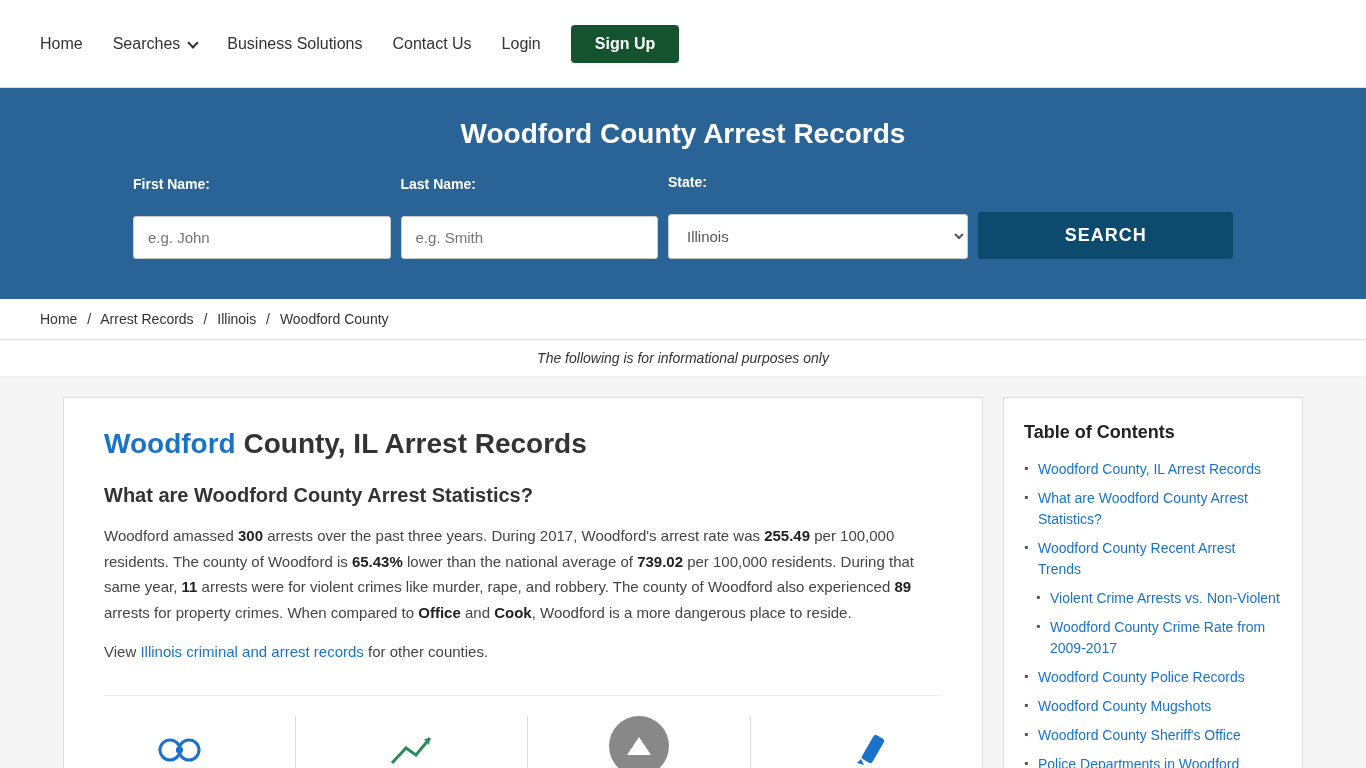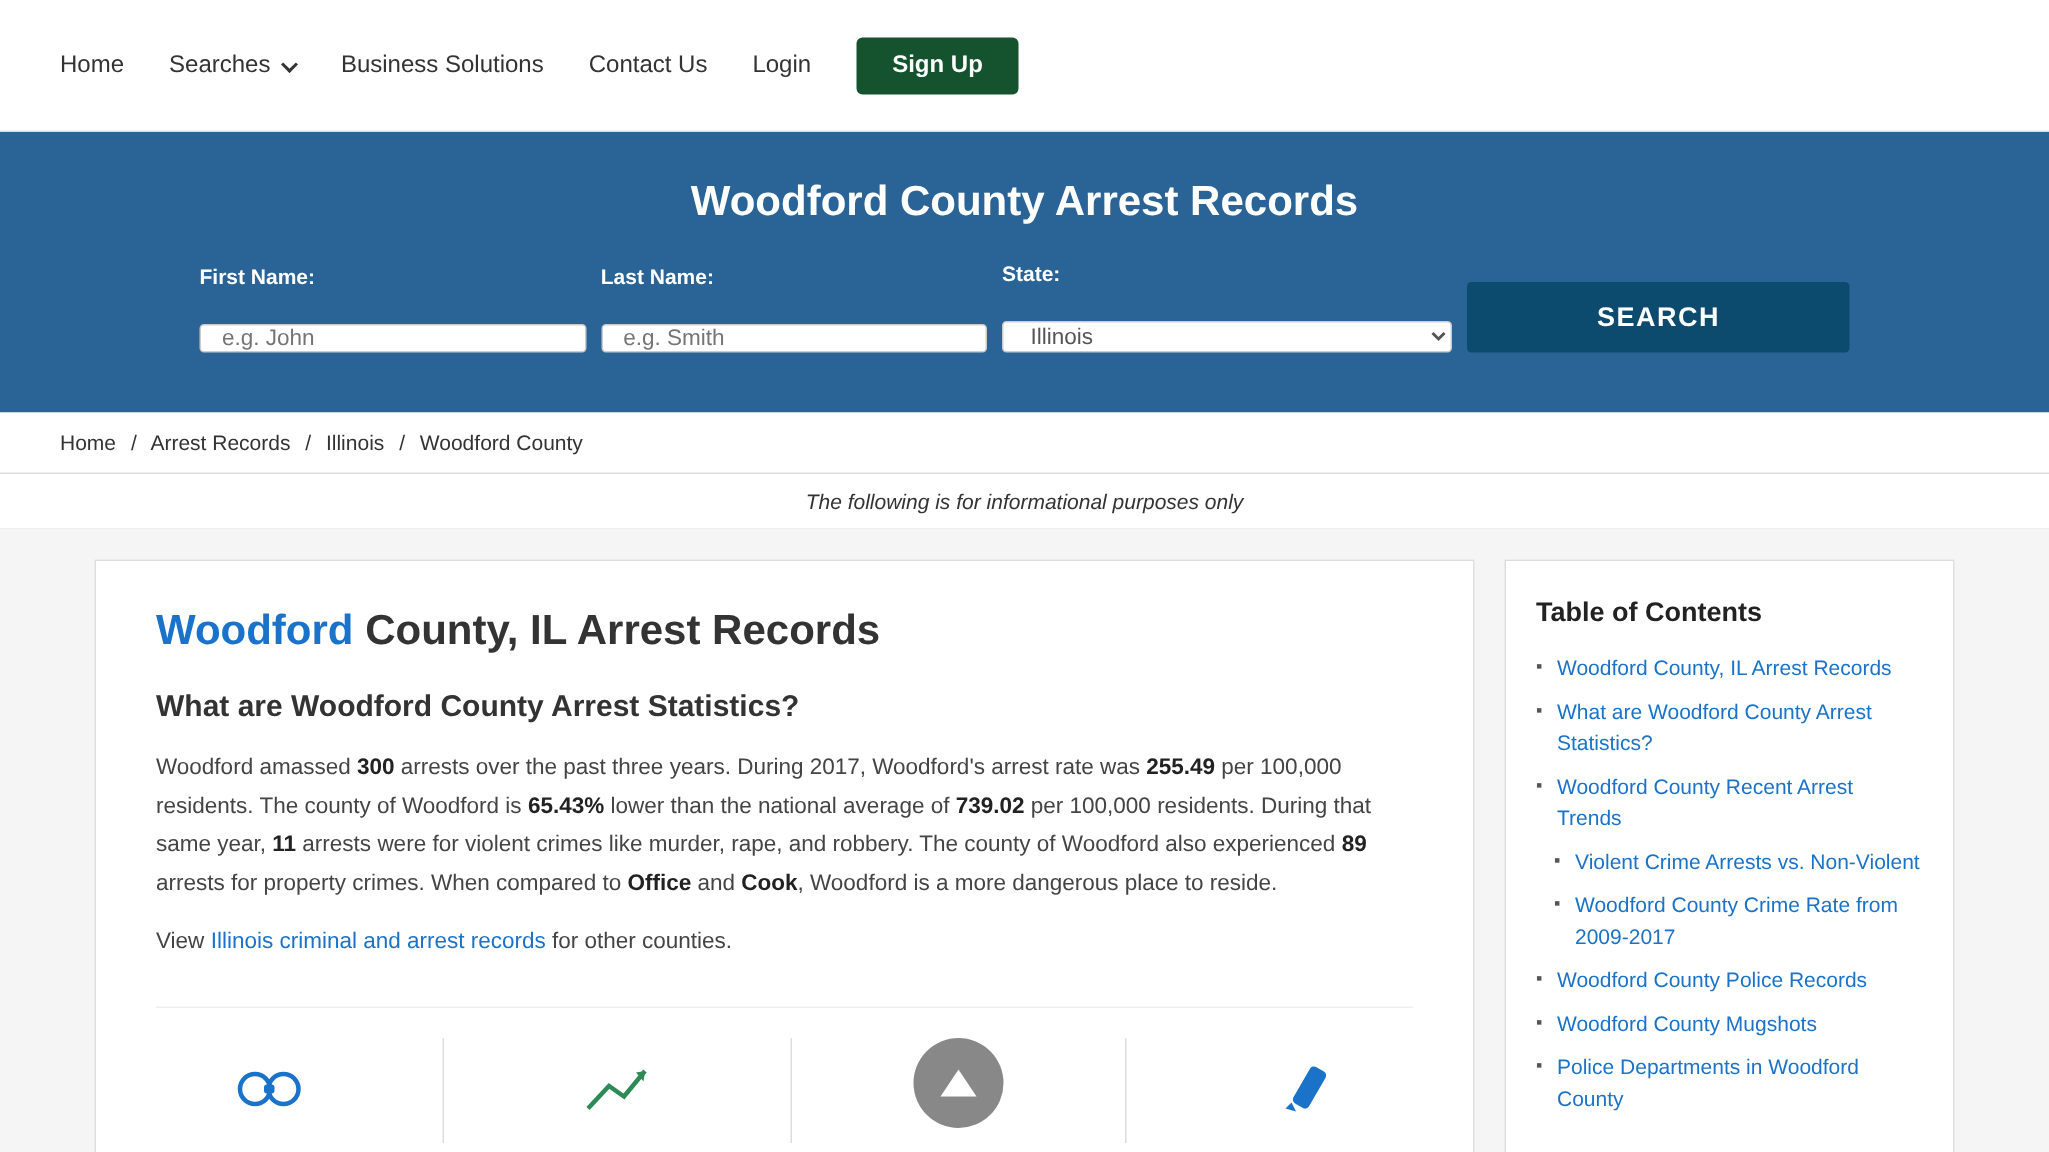--- a/index.html
+++ b/index.html
@@ -49,21 +49,21 @@
     .search-form {
       display: flex;
       align-items: flex-end;
       gap: 10px;
       max-width: 1100px;
       margin: 0 auto;
     }
     .form-group { display: flex; flex-direction: column; gap: 24px; }
     .form-group label { color: #fff; font-size: 14px; text-align: left; font-weight: 600; }
     .form-group input, .form-group select {
-      padding: 0 14px;
+      padding: 12px 14px;
       font-size: 15px;
       border: 1px solid #ccc;
       border-radius: 3px;
       outline: none;
       background: #fff;
       color: #555;
     }
     .firstname-group { flex: 1.2; }
     .lastname-group { flex: 1.2; }
     .state-group { flex: 1.4; }
@@ -348,16 +348,17 @@
   <aside class="sidebar">
     <div class="toc-title">Table of Contents</div>
     <ul class="toc-list" id="toc-list">
         <li class=""><a href="#">Woodford County, IL Arrest Records</a></li>
         <li class=""><a href="#">What are Woodford County Arrest Statistics?</a></li>
         <li class=""><a href="#">Woodford County Recent Arrest Trends</a></li>
         <li class="sub"><a href="#">Violent Crime Arrests vs. Non-Violent</a></li>
         <li class="sub"><a href="#">Woodford County Crime Rate from 2009-2017</a></li>
         <li class=""><a href="#">Woodford County Police Records</a></li>
         <li class=""><a href="#">Woodford County Mugshots</a></li>
+        <li class=""><a href="#">Woodford County Sheriff's Office</a></li>
         <li class=""><a href="#">Police Departments in Woodford County</a></li>
       </ul>
   </aside>
 </div>
 
 </body></html>

